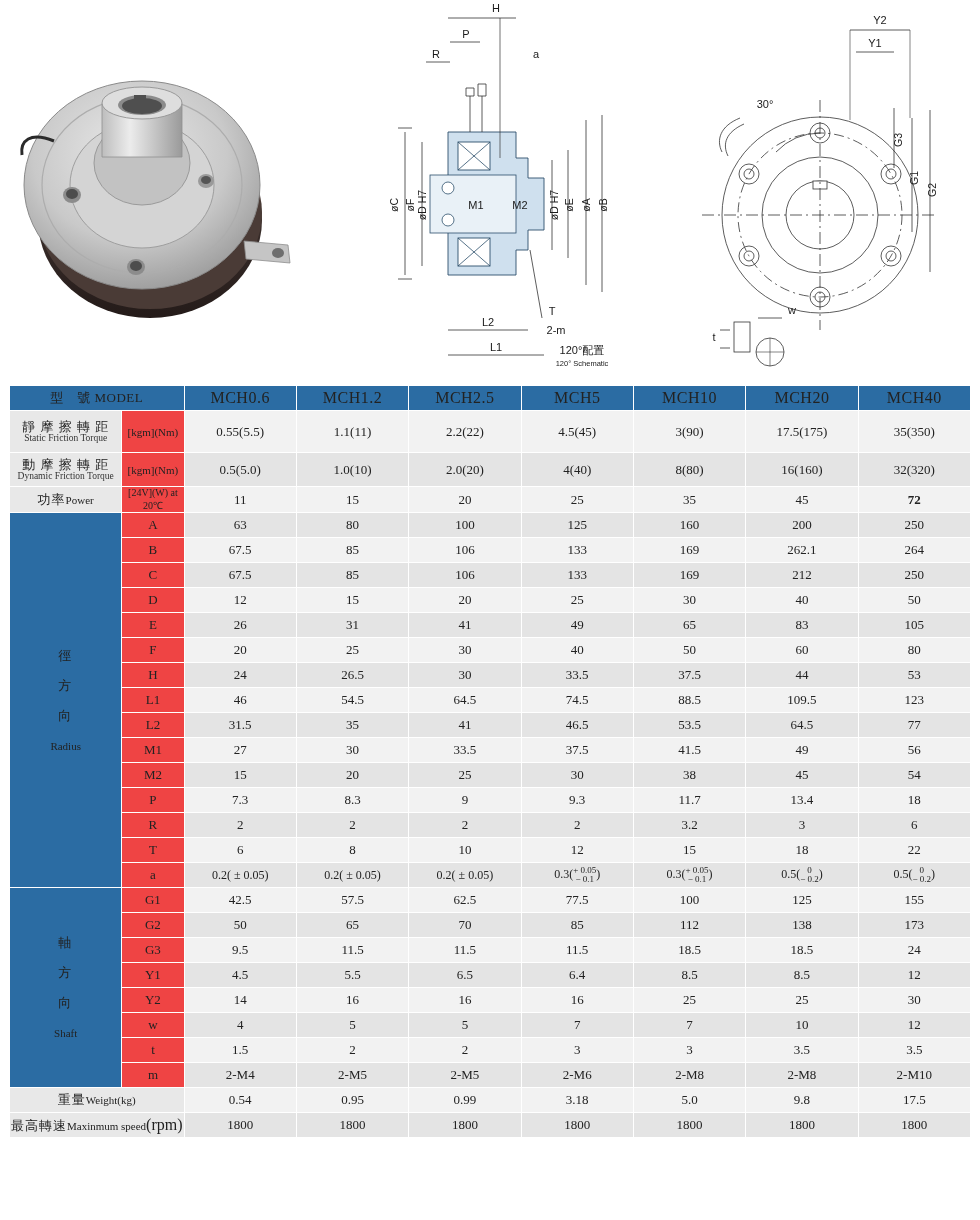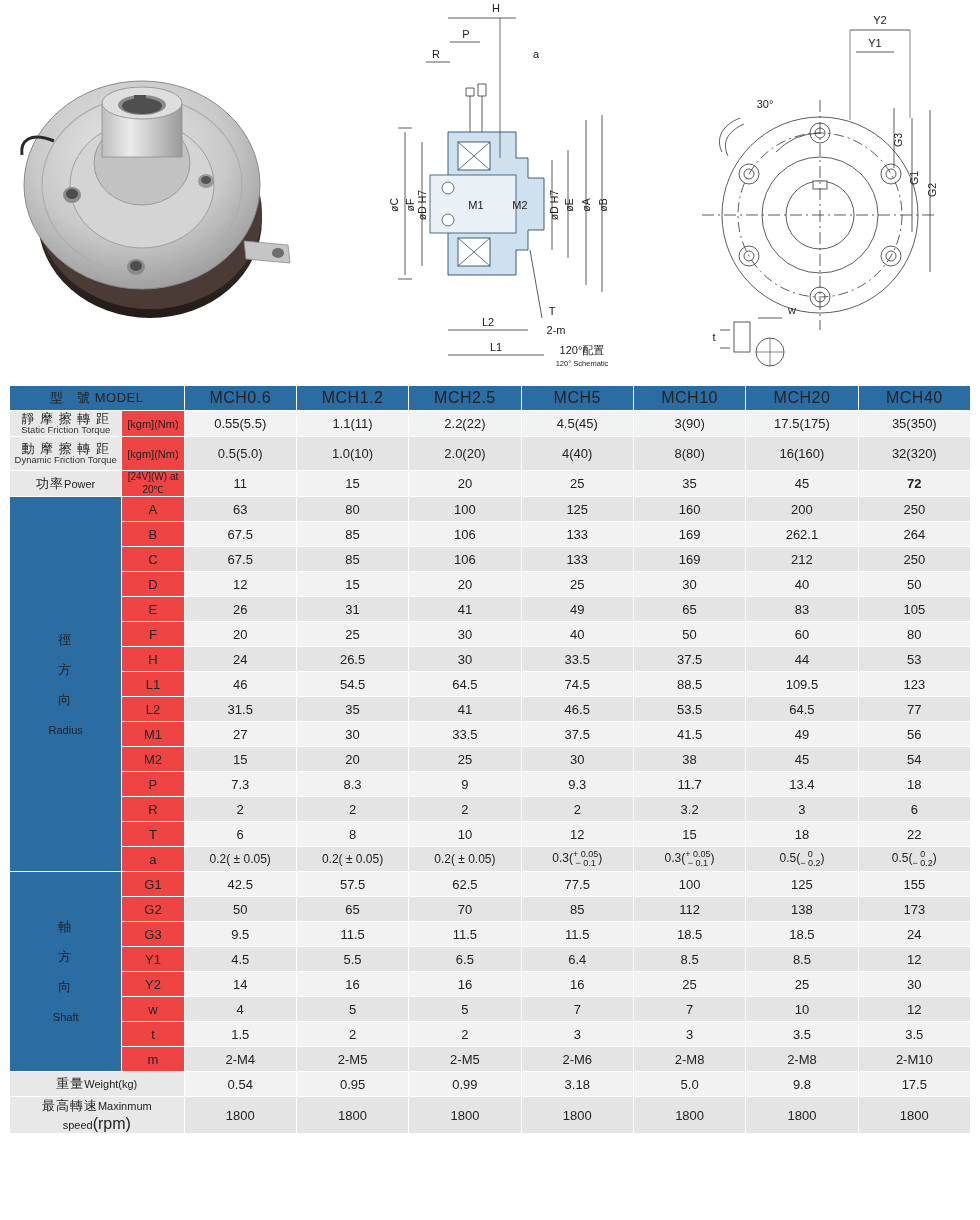--- a/index.html
+++ b/index.html
@@ -44,20 +44,21 @@
   .sect svg, .front svg { display: block; }
 
   text { font-family: "Liberation Sans", sans-serif; fill: #1a1a1a; }
 
   
   table.spec {
     border-collapse: collapse;
     width: 962px;
     margin: 0 9px;
     table-layout: fixed;
+    font-family: Liberation Serif, serif;
   }
   table.spec td, table.spec th {
     border: 1px solid #ffffff;
     text-align: center;
     vertical-align: middle;
     font-size: 13px;
     color: #222;
     padding: 0;
     height: 25px;
   }
@@ -289,21 +290,21 @@
         </td>
         <td class="hdr model">MCH0.6</td>
         <td class="hdr model">MCH1.2</td>
         <td class="hdr model">MCH2.5</td>
         <td class="hdr model">MCH5</td>
         <td class="hdr model">MCH10</td>
         <td class="hdr model">MCH20</td>
         <td class="hdr model">MCH40</td>
       </tr>
 
-      <tr style="height:26px">
+      <tr style="height:42px">
         <td class="rowlabel labeltwo">
           <span class="cn">靜 摩 擦 轉 距</span>
           <span class="en">Static Friction Torque</span>
         </td>
         <td class="dimlabel" style="font-size:11px">[kgm](Nm)</td>
         <td class="val">0.55(5.5)</td>
         <td class="val">1.1(11)</td>
         <td class="val">2.2(22)</td>
         <td class="val">4.5(45)</td>
         <td class="val">3(90)</td>

